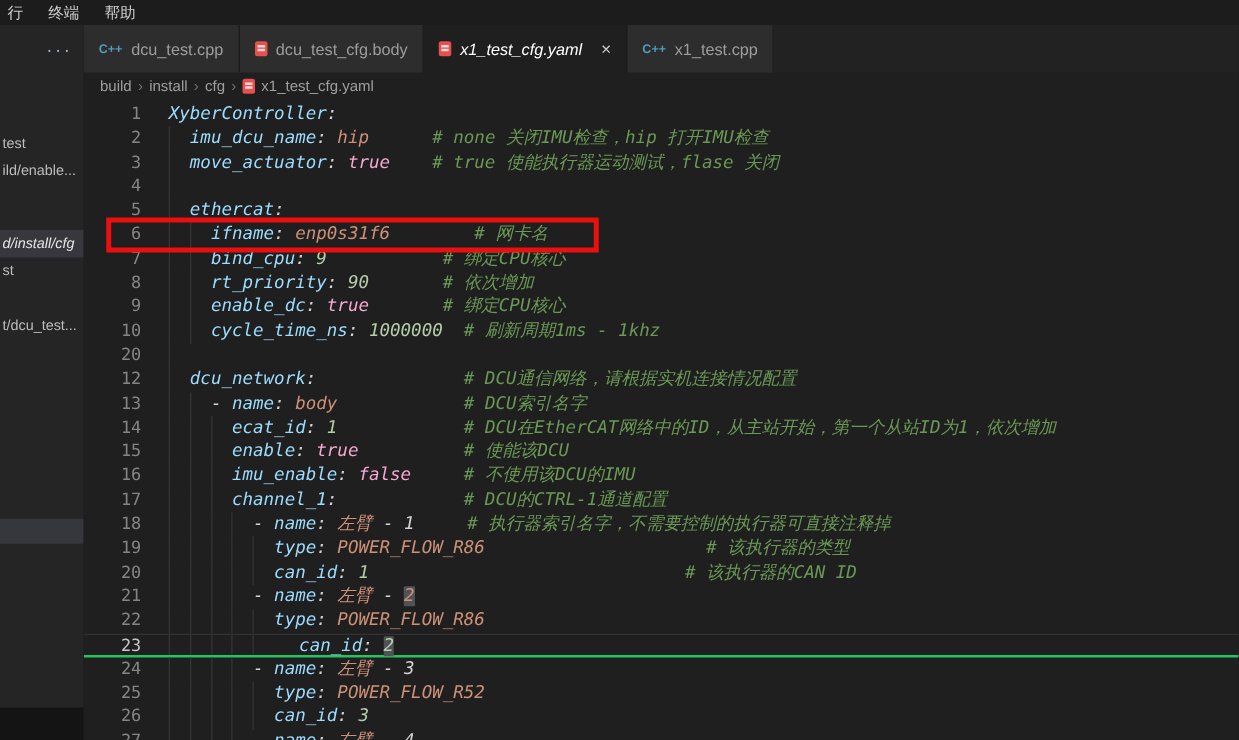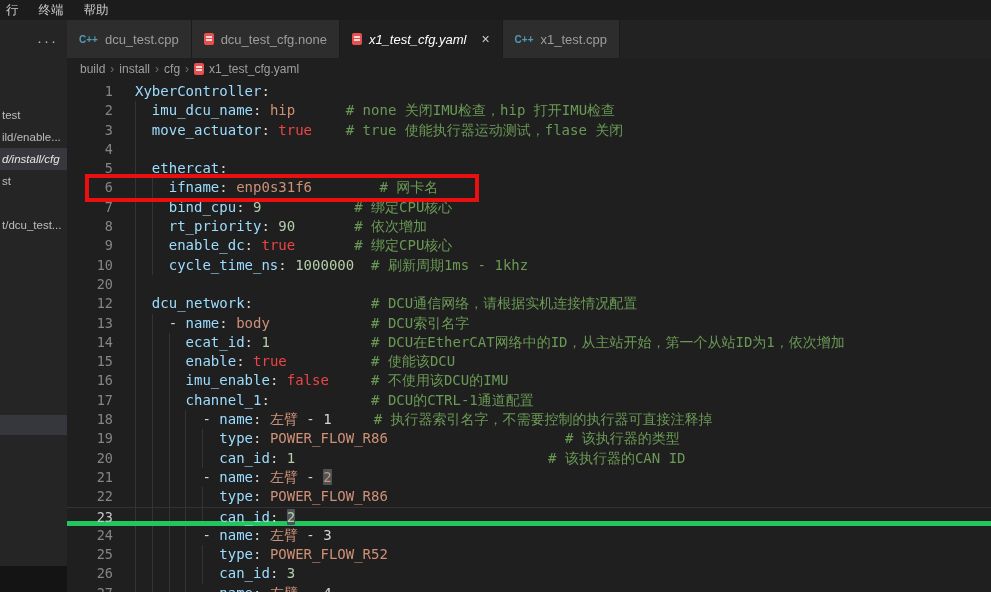--- a/index.html
+++ b/index.html
@@ -7,21 +7,21 @@
   .menu-bar{height:20px;background:#1c1c1c;display:flex;align-items:center;gap:20px;
     padding-left:6px;font-size:12.5px;color:#cccccc;}
   .menu-item{cursor:default;}
   .main{display:flex;height:572px;}
 
   
   .sidebar{width:67px;flex:none;background:#252526;position:relative;overflow:hidden;}
   .more-dots{position:absolute;top:12px;right:9px;color:#9fb6c3;font-size:15px;letter-spacing:2px;}
   .side-items{position:absolute;top:84px;left:0;right:0;font-size:11.5px;color:#bdbdbd;}
   .side-item{height:22px;line-height:22px;padding-left:2px;white-space:nowrap;overflow:hidden;}
-  .side-item.selected{background:#37373d;color:#e6e6e6;font-style:italic;}
+  .side-item.selected{background:#37373d;color:#e6e6e6;font-style:italic;margin-top:36px;}
   .side-item.spacer{pointer-events:none;}
   .side-sel-bar{position:absolute;top:395px;left:0;right:0;height:20px;background:#36363d;}
   .side-black{position:absolute;bottom:0;left:0;right:0;height:26px;background:#141414;}
 
   
   .editor-col{flex:1;display:flex;flex-direction:column;position:relative;background:#1f1f1f;}
   .tab-bar{height:38px;background:#222222;display:flex;flex:none;}
   .tab{display:flex;align-items:center;gap:7px;padding:0 12px;background:#2d2d2d;color:#9d9d9d;
     font-size:13px;border-right:1px solid #1b1b1b;cursor:pointer;}
   .tab.active{background:#1f1f1f;color:#ffffff;}
@@ -33,26 +33,26 @@
     background:#f8d7d7;box-shadow:0 3px 0 #f8d7d7;}
   .breadcrumb{height:22px;display:flex;align-items:center;gap:5px;padding-left:13px;
     font-size:12px;color:#9f9f9f;flex:none;}
   .crumb-sep{color:#6f6f6f;font-size:12px;}
   .crumb-file{display:flex;align-items:center;gap:5px;}
 
   
   .code{position:relative;flex:1;overflow:hidden;padding-top:2px;
     font-family:"DejaVu Sans Mono","DejaVu Sans",monospace;font-size:14px;color:#d4d4d4;}
   .line{height:19.3px;line-height:19.3px;display:flex;white-space:pre;position:relative;box-sizing:border-box;}
-  .line.current{border-top:1px solid #323232;border-bottom:5px solid #22c55e;}
+  .line.current{border-top:1px solid #323232;border-bottom:2px solid #22c55e;gap:20px;}
   .num{width:46px;flex:none;text-align:right;color:#858585;font-size:13.5px;}
   .line.current .num{color:#c6c6c6;}
-  .line-code{padding-left:22px;}
+  .line-code{padding-left:22px;font-style:italic;}
   .guide{position:absolute;top:0;bottom:0;width:1px;background:#343434;}
-  .k{color:#9cdcfe}.s{color:#ce9178}.n{color:#b5cea8}.b{color:#ef4444}
+  .k{color:#9cdcfe}.s{color:#ce9178}.n{color:#b5cea8}.b{color:#f9a8d4}
   .c{color:#6a9955}.p{color:#d4d4d4}
   .hl{background:#4e5357;border-radius:1px;}
   .redbox{position:absolute;left:18px;top:154px;width:394px;height:28px;
     border:4px solid #ec0f0f;box-sizing:border-box;z-index:6;pointer-events:none;}
 </style>
 </head>
 <body>
 
 <div class="menu-bar">
     <span class="menu-item">行</span>
@@ -76,21 +76,21 @@
   </div>
 
   <div class="editor-col">
     <div class="tab-bar">
         <div class="tab">
           <span class="cpp-icon">C++</span>
           <span class="tab-label">dcu_test.cpp</span>
         </div>
         <div class="tab">
           <span class="yaml-icon"></span>
-          <span class="tab-label">dcu_test_cfg.none</span>
+          <span class="tab-label">dcu_test_cfg.body</span>
         </div>
         <div class="tab active">
           <span class="yaml-icon"></span>
           <span class="tab-label">x1_test_cfg.yaml</span>
           <span class="tab-close">×</span>
         </div>
         <div class="tab">
           <span class="cpp-icon">C++</span>
           <span class="tab-label">x1_test.cpp</span>
         </div>

